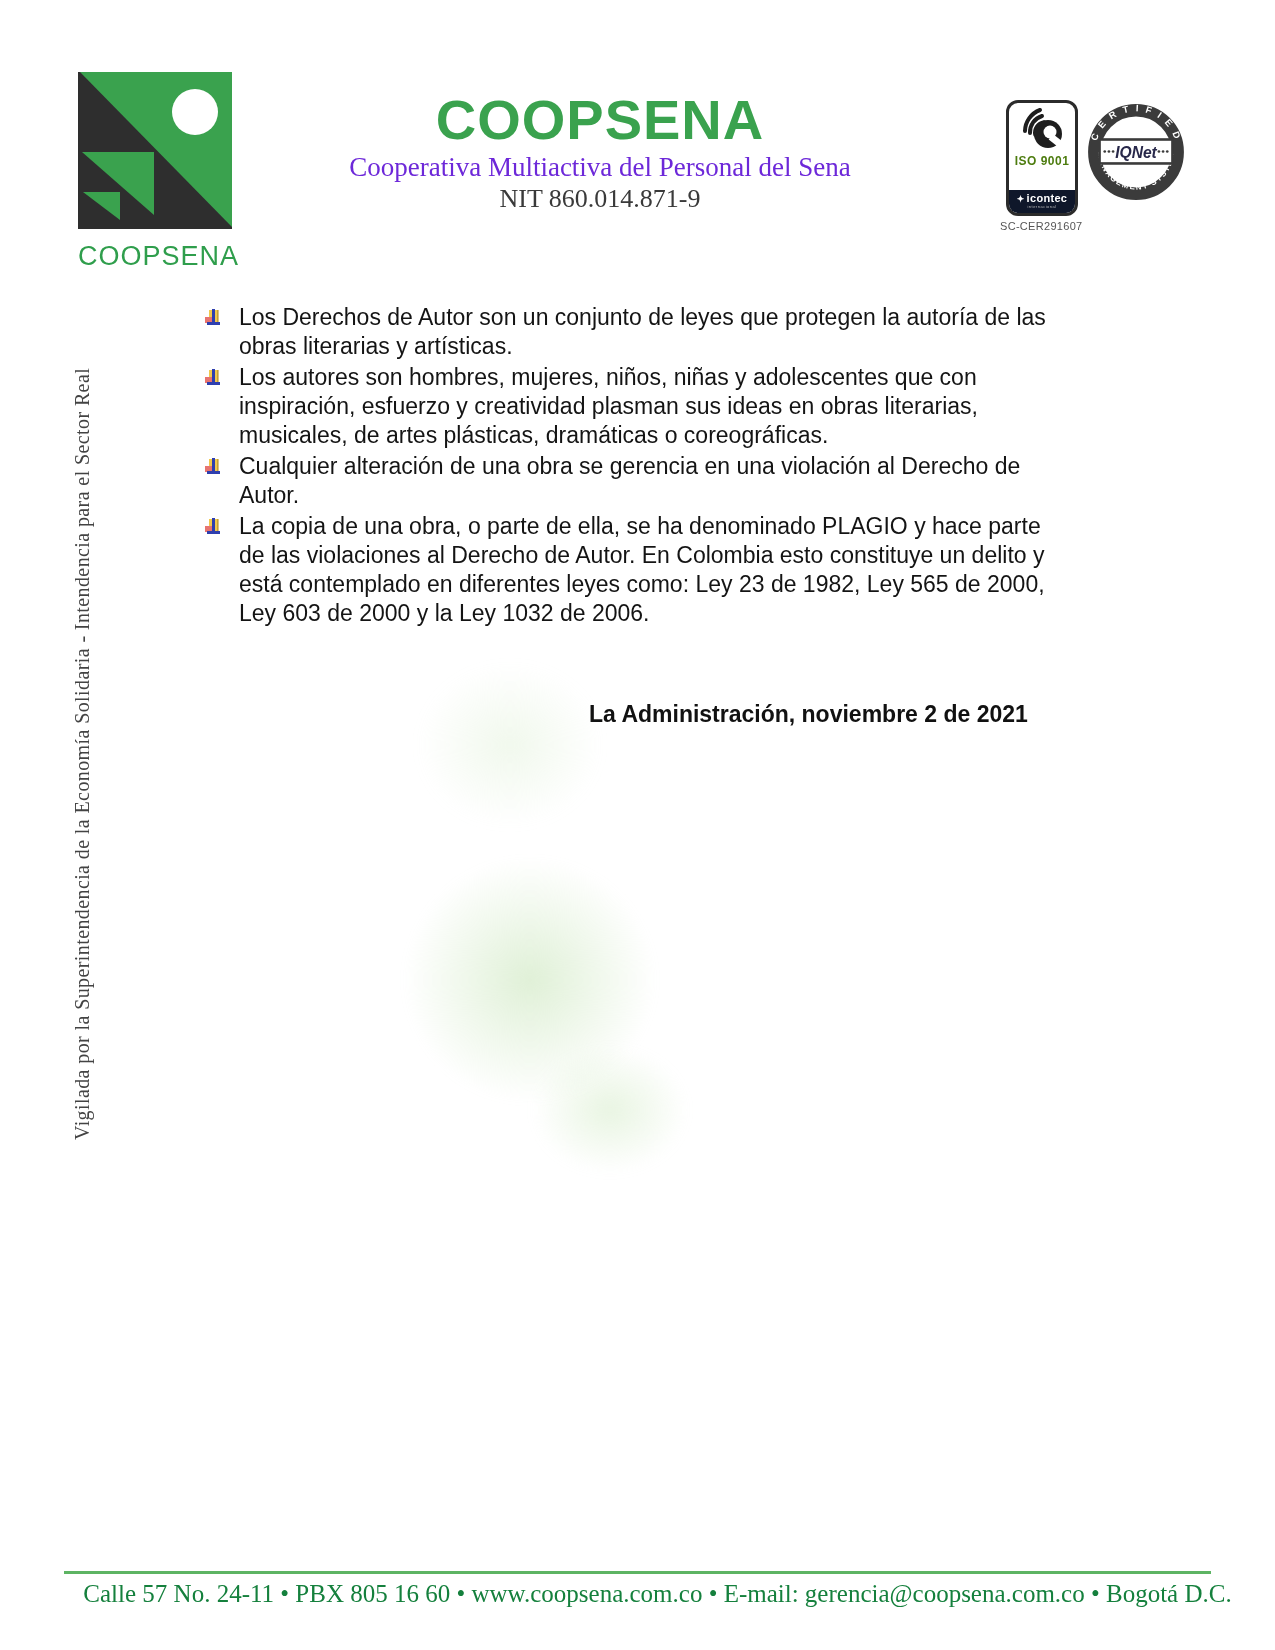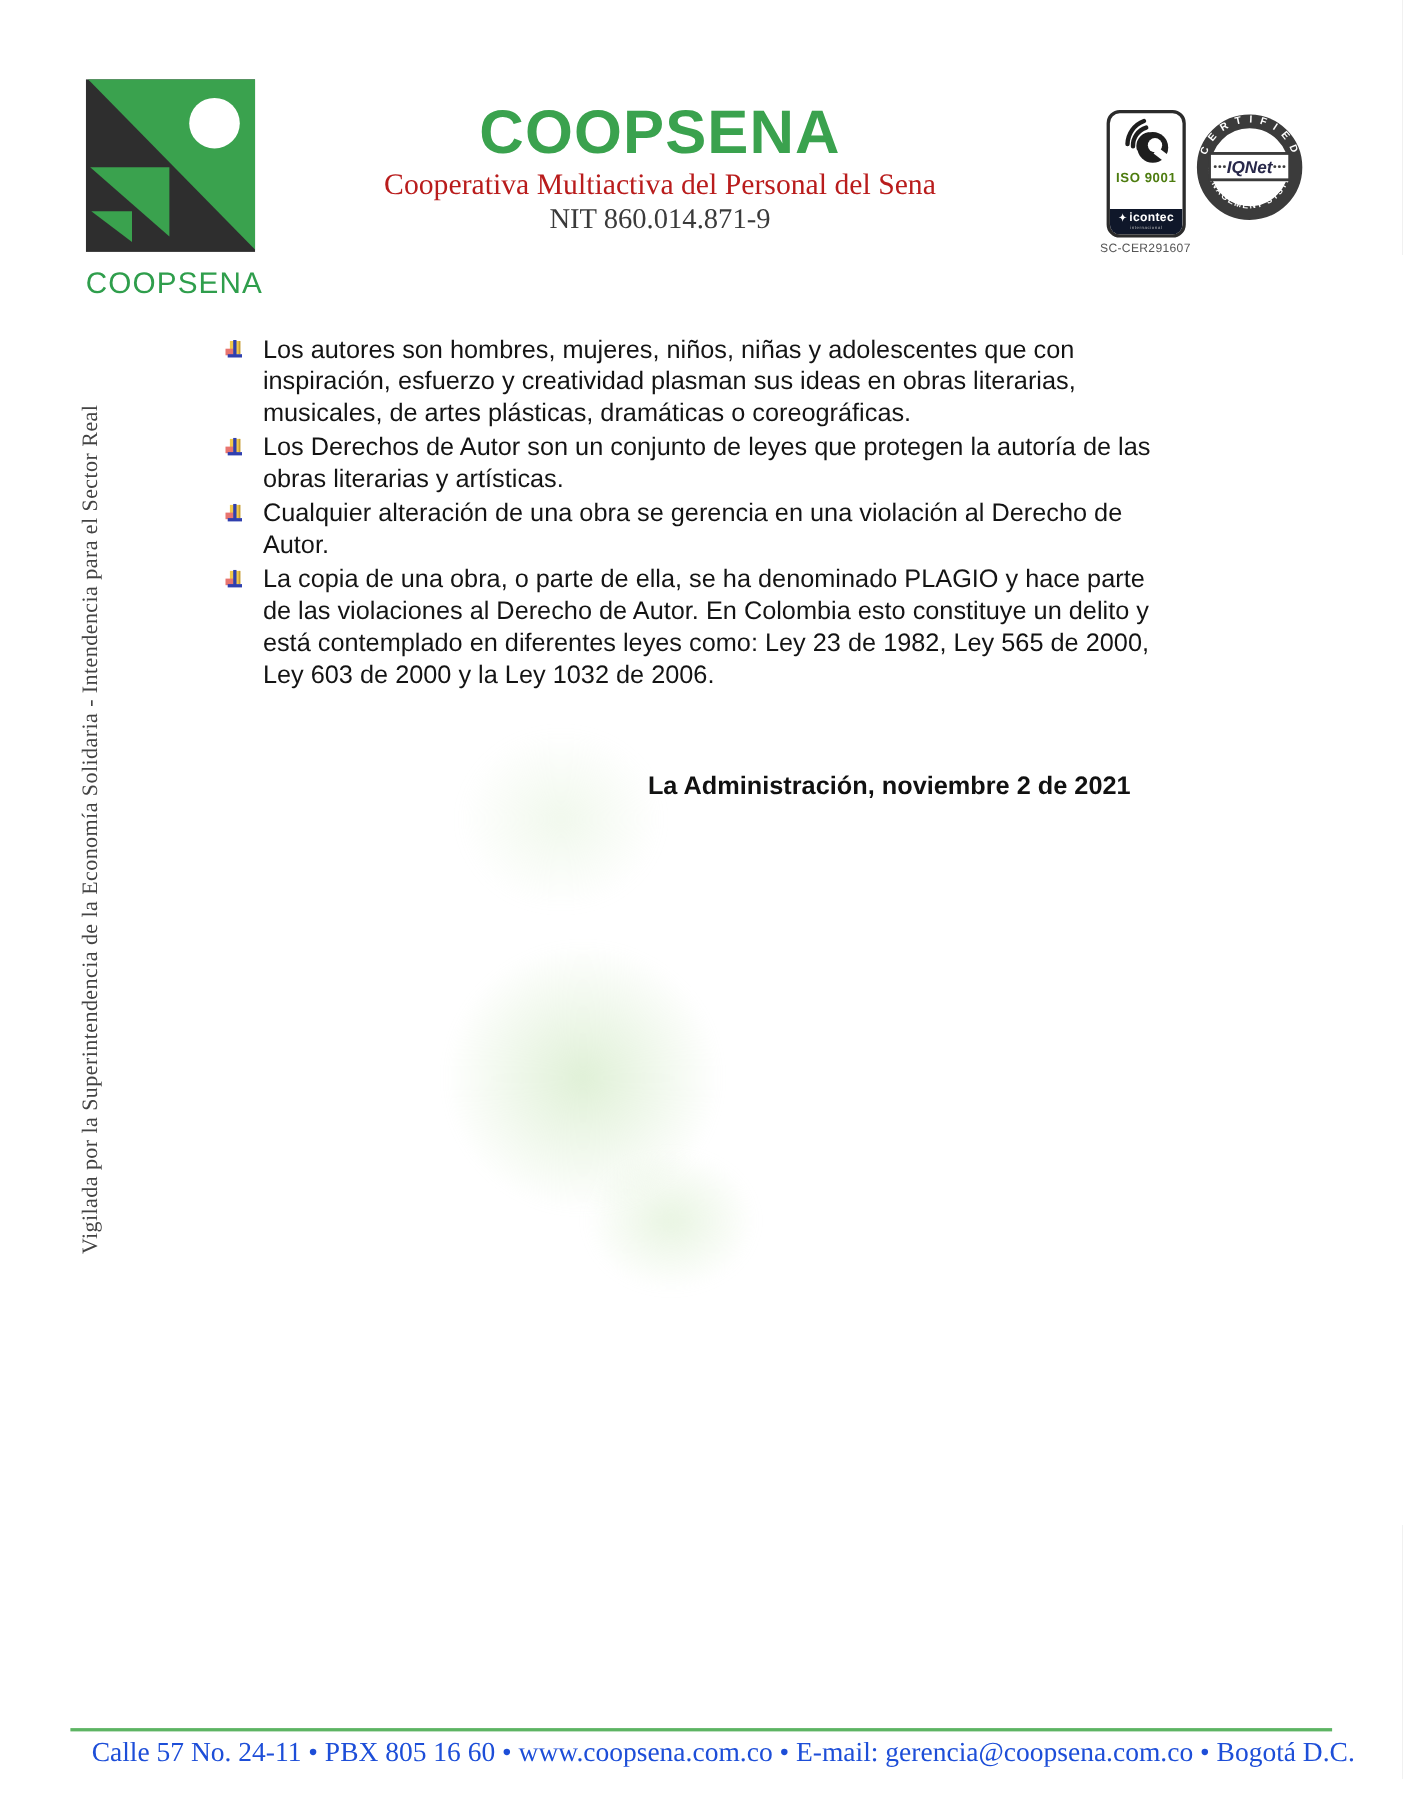--- a/index.html
+++ b/index.html
@@ -21,21 +21,21 @@
   
   .header-center { position:absolute; left:300px; top:92px; width:600px; text-align:center; }
   .header-title {
     font-family:"Liberation Sans", sans-serif;
     font-size:56px; font-weight:600; letter-spacing:1px;
     color:#3aa24e; line-height:1;
   }
   .header-subtitle {
     margin-top:4px;
     font-family:"Liberation Serif", serif;
-    font-size:27px; color:#b91c1c;
+    font-size:27px; color:#6d28d9;
   }
   .header-nit {
     font-family:"Liberation Serif", serif;
     font-size:26px; color:#3a3a3a; margin-top:1px;
   }
 
   
   .icontec-badge {
     position:absolute; left:1006px; top:100px; width:72px; height:116px;
     border:3px solid #2b2b2b; border-radius:12px; background:#fff;
@@ -84,21 +84,21 @@
     background:radial-gradient(closest-side, rgba(205,232,190,0.45), rgba(205,232,190,0) 70%);
     filter:blur(6px); }
   .wm3 { left:380px; top:630px; width:260px; height:230px;
     background:radial-gradient(closest-side, rgba(214,236,202,0.35), rgba(214,236,202,0) 70%);
     filter:blur(7px); }
 
   
   .footer-rule { position:absolute; left:64px; top:1571px; width:1147px; height:3px; background:#5db463; }
   .footer-text {
     position:absolute; left:0; top:1580px; width:100%; text-align:center;
-    font-family:"Liberation Serif", serif; font-size:25px; color:#1d4ed8;padding-left:40px;
+    font-family:"Liberation Serif", serif; font-size:25px; color:#15803d;padding-left:40px;
   }
 </style>
 </head>
 <body>
 
 <div class="page">
 
   <div class="logo-block">
     <svg width="154" height="157" viewBox="0 0 154 157">
       <rect x="0" y="0" width="154" height="157" fill="#2e2e2e"></rect>
@@ -167,31 +167,31 @@
 
   <ul class="bullets">
     <li class="bullet">
       <svg class="bullet-icon" viewBox="0 0 18 18">
         <rect x="5" y="1" width="9" height="12" fill="#f2c94c"></rect>
         <rect x="13" y="1" width="1.6" height="12" fill="#c69f36"></rect>
         <rect x="1" y="8" width="7" height="6" fill="#e8746f"></rect>
         <rect x="8" y="0" width="3" height="15" fill="#2f3fae"></rect>
         <rect x="3" y="13" width="13" height="3" fill="#2f3fae"></rect>
       </svg>
+      <div class="bullet-text">Los Derechos de Autor son un conjunto de leyes que protegen la autoría de las obras literarias y artísticas.</div>
+    </li>
+    <li class="bullet">
+      <svg class="bullet-icon" viewBox="0 0 18 18">
+        <rect x="5" y="1" width="9" height="12" fill="#f2c94c"></rect>
+        <rect x="13" y="1" width="1.6" height="12" fill="#c69f36"></rect>
+        <rect x="1" y="8" width="7" height="6" fill="#e8746f"></rect>
+        <rect x="8" y="0" width="3" height="15" fill="#2f3fae"></rect>
+        <rect x="3" y="13" width="13" height="3" fill="#2f3fae"></rect>
+      </svg>
       <div class="bullet-text">Los autores son hombres, mujeres, niños, niñas y adolescentes que con inspiración, esfuerzo y creatividad plasman sus ideas en obras literarias, musicales, de artes plásticas, dramáticas o coreográficas.</div>
-    </li>
-    <li class="bullet">
-      <svg class="bullet-icon" viewBox="0 0 18 18">
-        <rect x="5" y="1" width="9" height="12" fill="#f2c94c"></rect>
-        <rect x="13" y="1" width="1.6" height="12" fill="#c69f36"></rect>
-        <rect x="1" y="8" width="7" height="6" fill="#e8746f"></rect>
-        <rect x="8" y="0" width="3" height="15" fill="#2f3fae"></rect>
-        <rect x="3" y="13" width="13" height="3" fill="#2f3fae"></rect>
-      </svg>
-      <div class="bullet-text">Los Derechos de Autor son un conjunto de leyes que protegen la autoría de las obras literarias y artísticas.</div>
     </li>
     <li class="bullet">
       <svg class="bullet-icon" viewBox="0 0 18 18">
         <rect x="5" y="1" width="9" height="12" fill="#f2c94c"></rect>
         <rect x="13" y="1" width="1.6" height="12" fill="#c69f36"></rect>
         <rect x="1" y="8" width="7" height="6" fill="#e8746f"></rect>
         <rect x="8" y="0" width="3" height="15" fill="#2f3fae"></rect>
         <rect x="3" y="13" width="13" height="3" fill="#2f3fae"></rect>
       </svg>
       <div class="bullet-text">Cualquier alteración de una obra se gerencia en una violación al Derecho de Autor.</div>

